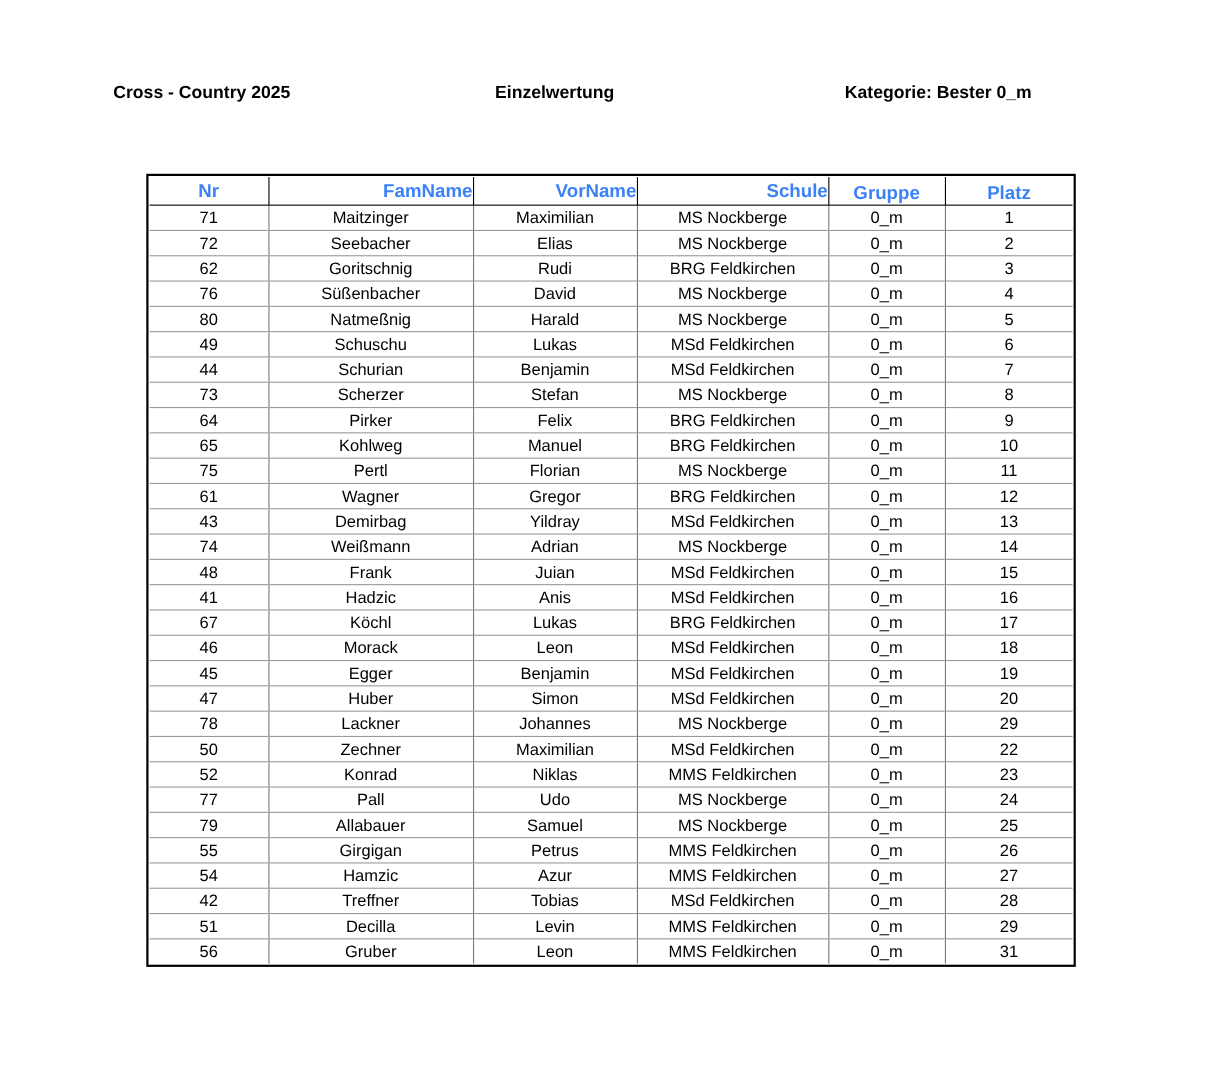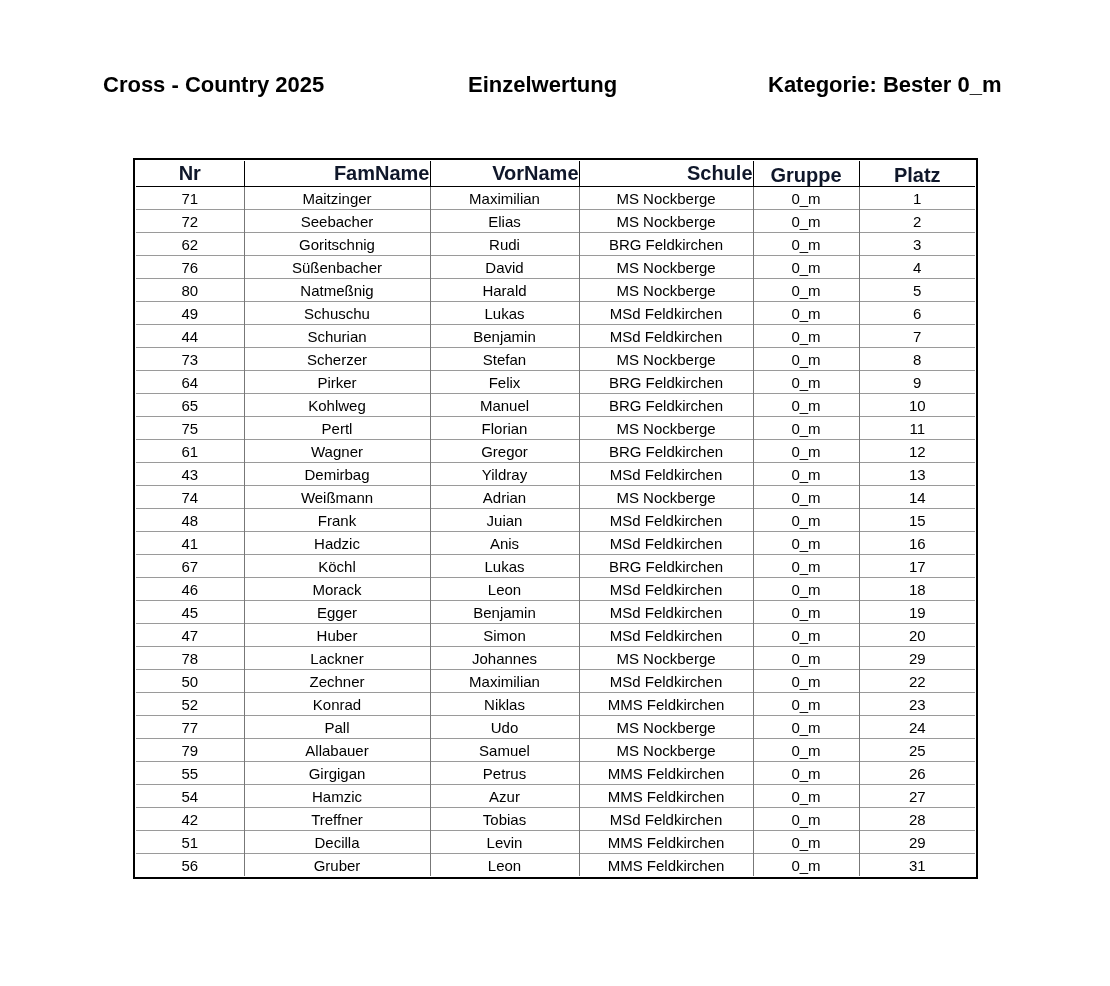--- a/index.html
+++ b/index.html
@@ -17,49 +17,49 @@
   }
   .doc-header {
     position: absolute;
     top: 72px;
     left: 0;
     width: 1110px;
     height: 26px;
   }
   .doc-header .h-text {
     position: absolute;
-    font-size: 22px;
+    font-size: 16px;
     font-weight: bold;
     color: #000000;
     white-space: nowrap;
     line-height: 26px;
   }
   .h-title    { left: 103px; }
-  .h-section  { left: 468px; text-align: center; }
+  .h-section  { left: 450px; text-align: center; }
   .h-category { left: 768px; }
 
   .table-wrap {
     position: absolute;
     left: 133px;
     top: 158px;
     width: 845px;
     border: 2px solid #000000;
     padding: 1px;
     box-sizing: border-box;
     background: #ffffff;
   }
   table.results {
     border-collapse: collapse;
     table-layout: fixed;
     width: 100%;
   }
   table.results th {
-    font-size: 20px;
+    font-size: 17px;
     font-weight: bold;
-    color: #0f172a;
+    color: #3b82f6;
     height: 25px;
     border: 1px solid #000000;
     padding: 0;
     background: #ffffff;
     overflow: hidden;
     white-space: nowrap;
   }
   table.results th.al-left { text-align: right; padding-left: 2px; }
   table.results th.al-center { text-align: center; }
   table.results th.lower span { position: relative; top: 2px; }

